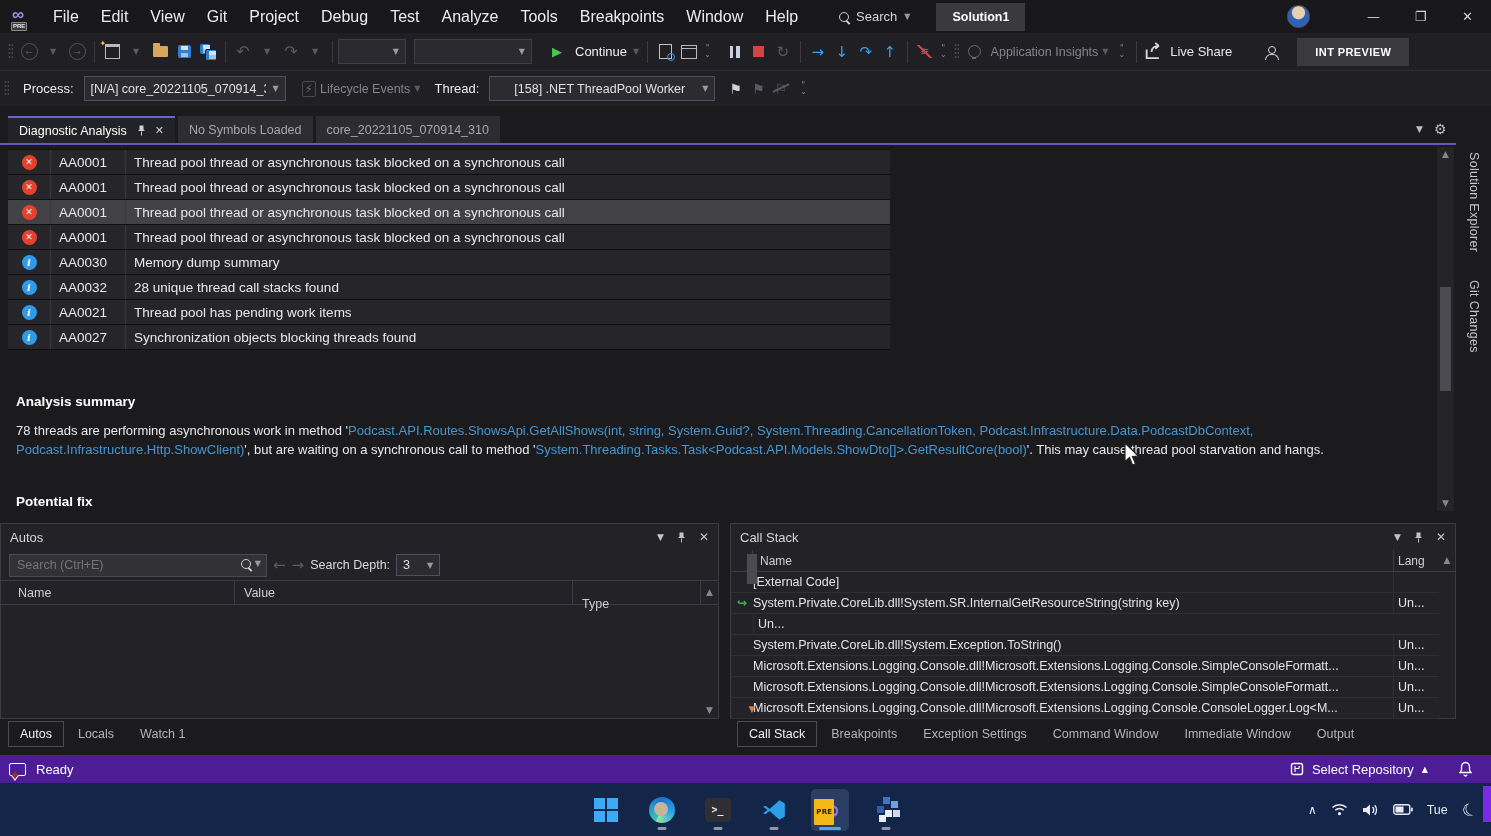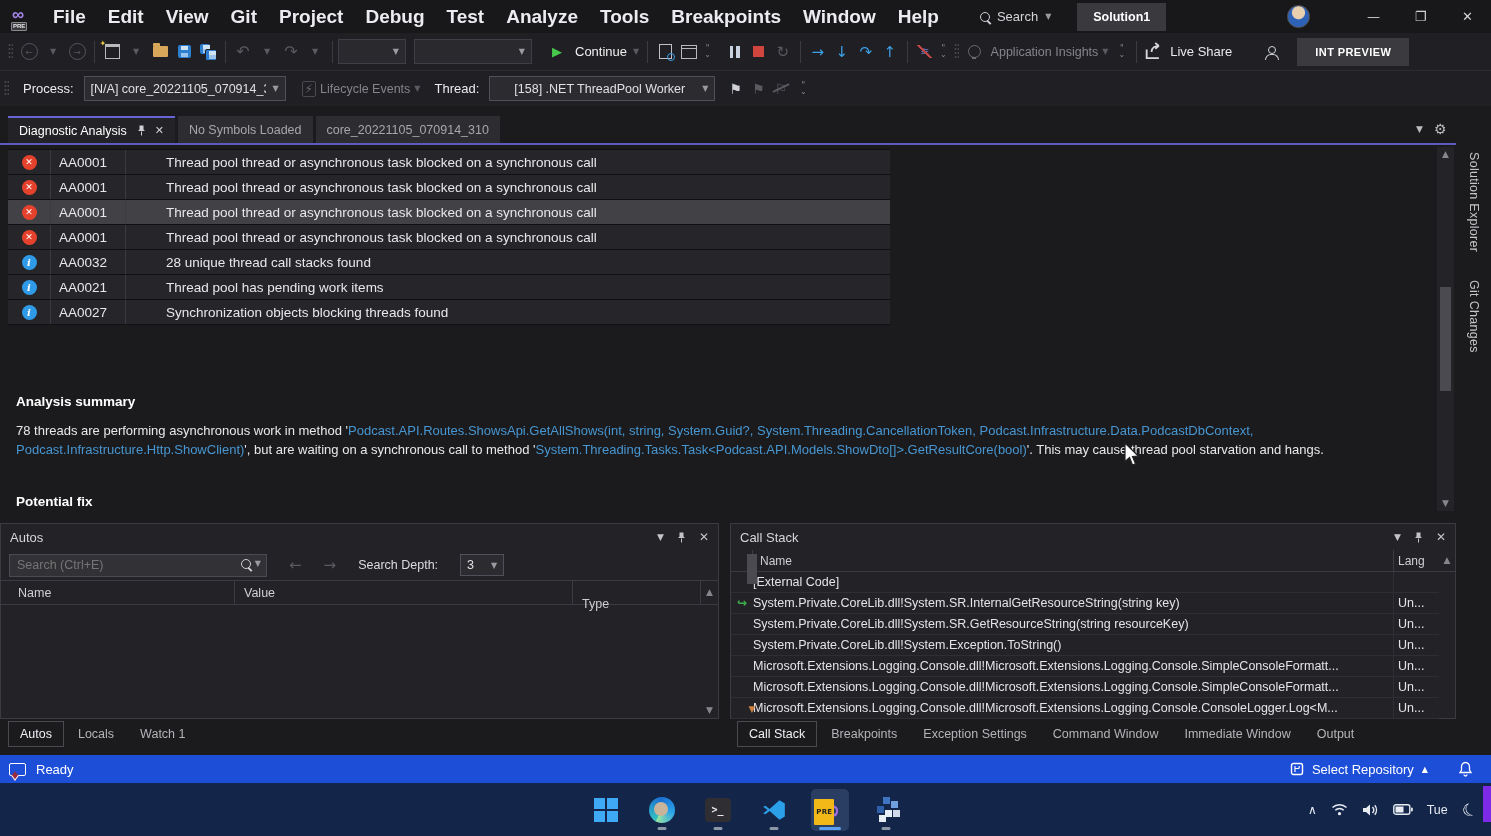--- a/index.html
+++ b/index.html
@@ -7,21 +7,21 @@
         font-family:"Liberation Sans",sans-serif;color:#ddd;-webkit-font-smoothing:antialiased;}
   .dj{font-family:"DejaVu Sans",sans-serif;}
 
   
   .titlebar{position:absolute;top:0;left:0;right:0;height:33px;background:#18181b;display:flex;align-items:center;z-index:6;}
   .vs-logo{width:22px;height:22px;margin:0 8px 0 12px;position:relative;flex:none;}
   .vs-logo .inf{color:#a585e8;font-size:17px;line-height:18px;font-weight:bold;}
   .vs-logo .pre{position:absolute;bottom:-3px;left:-1px;background:#3a3a3e;color:#e8e8e8;font-size:6px;line-height:7px;
                 padding:0 1px;border:1px solid #8a8a8e;border-radius:1px;font-weight:bold;}
   .menubar{display:flex;height:33px;}
-  .menu-item{padding:0 11px;font-size:19px;color:#ececf0;line-height:33px;cursor:default;font-weight:bold;}
+  .menu-item{padding:0 11px;font-size:16px;color:#ececf0;line-height:33px;cursor:default;}
   .tb-search{display:flex;align-items:center;gap:7px;margin-left:30px;color:#d4d4d8;font-size:13px;}
   .mag{width:8px;height:8px;border:1.6px solid #cfcfd4;border-radius:50%;position:relative;flex:none;}
   .mag::after{content:"";position:absolute;width:1.7px;height:5px;background:#cfcfd4;left:7px;top:7px;transform:rotate(-45deg);}
   .caret{font-size:8px;color:#9a9aa0;}
   .solution-badge{margin-left:26px;background:#39393e;color:#fff;font-weight:bold;font-size:12.5px;padding:7px 16px;}
   .avatar{margin-left:auto;width:21px;height:21px;border-radius:50%;flex:none;
           background:radial-gradient(circle at 50% 32%,#e8cfae 0 34%,#2d62b8 40%);border:1px solid #555;}
   .win-btns{display:flex;margin-left:40px;}
   .win-btn{width:47px;height:33px;display:flex;align-items:center;justify-content:center;color:#d4d4d8;font-size:13px;}
 
@@ -90,21 +90,21 @@
   .tab-aux{position:absolute;top:121px;left:1416px;display:flex;gap:11px;color:#bcbcc0;align-items:center;z-index:5;}
   .tab-aux .dd{font-size:9px;} .tab-aux .gear{font-size:14px;font-family:"DejaVu Sans",sans-serif;}
 
   
   .docarea{position:absolute;top:145px;left:0;width:1437px;height:375px;background:#1b1b1d;}
   .diag{position:absolute;top:4px;left:8px;width:882px;border-top:1px solid #101013;}
   .diag-row{height:24px;display:flex;align-items:center;background:#26262a;border-bottom:1px solid #101013;font-size:13.5px;color:#e8e8ea;}
   .diag-row.selected{background:#414146;}
   .diag-ic{width:42px;display:flex;align-items:center;justify-content:center;align-self:stretch;border-right:1px solid #3a3a40;flex:none;}
   .diag-code{width:66px;padding-left:8px;align-self:stretch;display:flex;align-items:center;border-right:1px solid #3a3a40;flex:none;}
-  .diag-msg{padding-left:8px;white-space:nowrap;overflow:hidden;margin-left:32px;}
+  .diag-msg{padding-left:8px;white-space:nowrap;overflow:hidden;}
   .sev{width:15px;height:15px;display:flex;align-items:center;justify-content:center;flex:none;
        font-family:"DejaVu Sans",sans-serif;font-weight:bold;}
   .sev.error{background:#e5422d;border-radius:50%;}
   .sev.error::before{content:"✕";color:#fff;font-size:9px;}
   .sev.warning{background:#fdc114;clip-path:polygon(50% 0,100% 100%,0 100%);}
   .sev.warning::before{content:"!";color:#4a3200;font-size:10px;margin-top:4px;}
   .sev.info{background:#2e9ae8;border-radius:50%;}
   .sev.info::before{content:"i";color:#fff;font-size:10px;font-family:"DejaVu Serif",serif;font-style:italic;}
   .an-head{position:absolute;left:16px;font-size:13.5px;font-weight:bold;color:#fff;}
   .an-para{position:absolute;top:276px;left:16px;width:1396px;font-size:13px;line-height:19px;color:#e8e8ea;}
@@ -116,21 +116,21 @@
 
   
   .panel{position:absolute;top:523px;background:#232327;border:1px solid #3b3b41;box-sizing:border-box;}
   .panel-head{height:26px;display:flex;align-items:center;padding:0 9px;font-size:13px;color:#d6d6da;}
   .panel-head .sp{flex:1;}
   .ph-ic{margin-left:13px;color:#c4c4c8;font-size:10px;display:flex;align-items:center;}
   .pinsvg{display:block;}
 
   
   .autos-panel{left:0;width:719px;height:196px;}
-  .autos-toolbar{height:30px;display:flex;align-items:center;padding:0 8px;gap:22px;}
+  .autos-toolbar{height:30px;display:flex;align-items:center;padding:0 8px;gap:6px;}
   .search-wrap{position:relative;flex:none;}
   .search-input{width:258px;height:23px;background:#313136;border:1px solid #4a4a52;color:#9c9ca2;font-size:12.5px;
                 padding:0 30px 0 7px;box-sizing:border-box;font-family:inherit;outline:none;}
   .search-ics{position:absolute;right:6px;top:5px;display:flex;align-items:center;gap:4px;}
   .navarr{color:#5a5a60;font-size:15px;font-family:"DejaVu Sans",sans-serif;}
   .depth-lbl{color:#dcdce0;font-size:12.5px;}
   .grid-head{height:23px;display:flex;align-items:stretch;border-top:1px solid #3b3b41;border-bottom:1px solid #3b3b41;
              font-size:12.5px;color:#cfcfd3;}
   .gh{display:flex;align-items:center;border-right:1px solid #3b3b41;box-sizing:border-box;}
   .gh-name{width:234px;padding-left:17px;} .gh-value{width:338px;padding-left:9px;} .gh-type{flex:1;padding-left:9px;border-right:none;margin-top:23px;}
@@ -162,21 +162,21 @@
   .tool-tabs{position:absolute;top:721px;display:flex;gap:2px;font-size:12.5px;z-index:4;}
   .tool-tab{padding:5px 11px;color:#b4b4b8;border:1px solid transparent;}
   .tool-tab.active{background:#1b1b1e;border-color:#4a4a50;color:#f0f0f4;}
 
   
   .side-strip{position:absolute;top:106px;right:0;width:35px;height:642px;background:#1b1b1e;
               display:flex;flex-direction:column;align-items:center;gap:28px;padding-top:46px;box-sizing:border-box;}
   .side-tab{writing-mode:vertical-rl;font-size:12.5px;color:#c6c6ca;letter-spacing:.3px;}
 
   
-  .statusbar{position:absolute;top:755px;left:0;right:0;height:28px;background:#1d4ed8;display:flex;align-items:center;
+  .statusbar{position:absolute;top:755px;left:0;right:0;height:28px;background:#4c1d95;display:flex;align-items:center;
              color:#fff;font-size:13px;z-index:6;}
   .bubble{width:15px;height:11px;border:1.5px solid #fff;border-radius:2px;position:relative;margin:0 10px 0 9px;}
   .bubble::after{content:"";position:absolute;left:2px;bottom:-4px;width:5px;height:5px;background:#9d2b3e;
                  border-right:1.5px solid #fff;border-bottom:1.5px solid #fff;transform:rotate(45deg) skew(8deg,8deg);}
   .sb-right{margin-left:auto;display:flex;align-items:center;gap:8px;padding-right:18px;}
   .sb-caret{font-size:8px;}
 
   
   .taskbar{position:absolute;top:783px;left:0;right:0;height:53px;background:#13264a;display:flex;align-items:center;
            justify-content:center;gap:18px;z-index:7;}
@@ -427,20 +427,27 @@
 
         <div class="diag-row">
           <span class="diag-ic">
             <span class="sev error"></span>
           </span>
           <span class="diag-code">AA0001</span>
           <span class="diag-msg">Thread pool thread or asynchronous task blocked on a synchronous call</span>
         </div>
 
 
+        <div class="diag-row">
+          <span class="diag-ic">
+            <span class="sev info"></span>
+          </span>
+          <span class="diag-code">AA0030</span>
+          <span class="diag-msg">Memory dump summary</span>
+        </div>
 
         <div class="diag-row">
           <span class="diag-ic">
             <span class="sev info"></span>
           </span>
           <span class="diag-code">AA0032</span>
           <span class="diag-msg">28 unique thread call stacks found</span>
         </div>
 
         <div class="diag-row">
@@ -551,21 +558,20 @@
         </div>
 
         <div class="cs-row">
           <span class="gut current"></span>
           <span class="cs-nm">System.Private.CoreLib.dll!System.SR.InternalGetResourceString(string key)</span>
           <span class="cs-lg">Un...</span>
         </div>
 
         <div class="cs-row">
           <span class="gut"></span>
-          <span class="cs-nm">System.Private.CoreLib.dll!System.SR.GetResourceString(string resourceKey)</span>
           <span class="cs-lg">Un...</span>
         </div>
 
         <div class="cs-row">
           <span class="gut"></span>
           <span class="cs-nm">System.Private.CoreLib.dll!System.Exception.ToString()</span>
           <span class="cs-lg">Un...</span>
         </div>
 
         <div class="cs-row">

